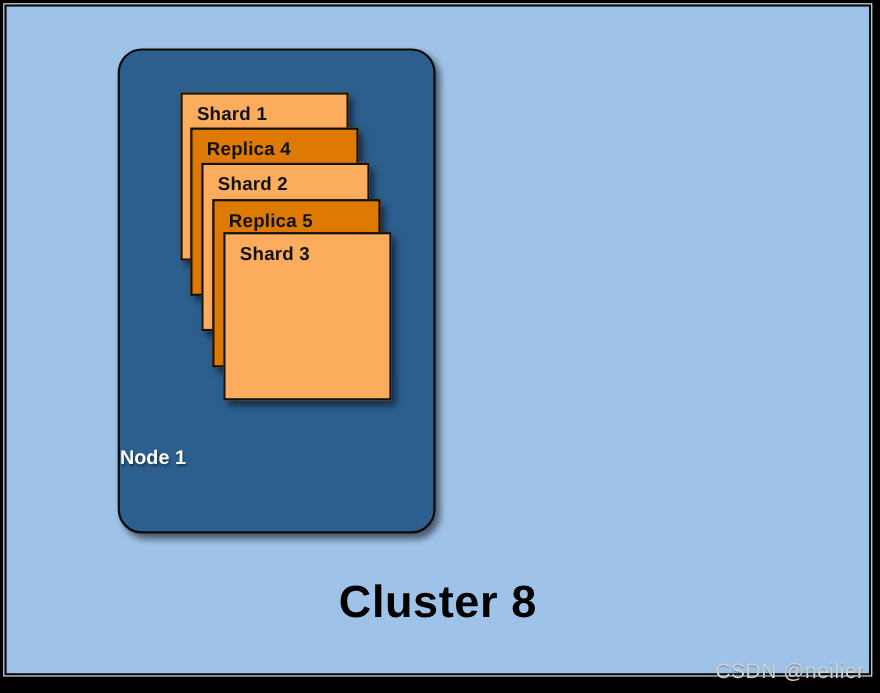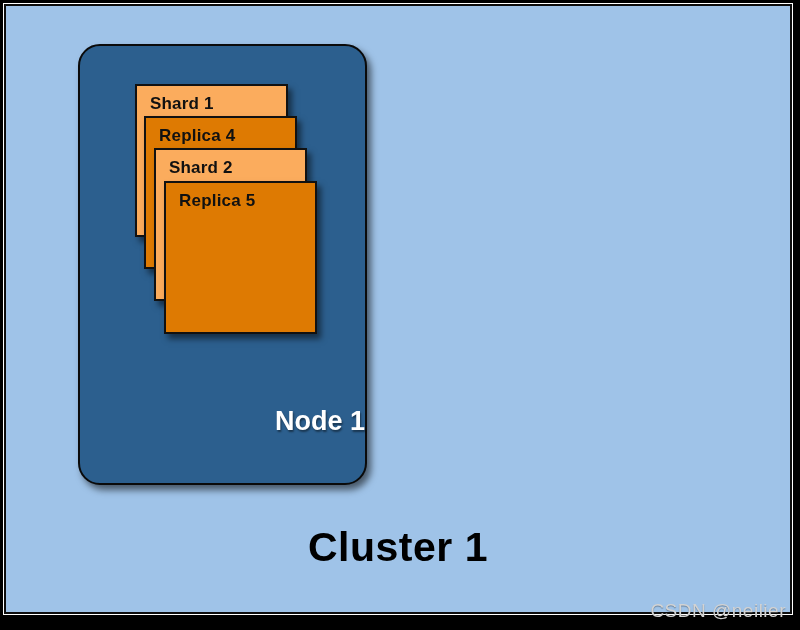--- a/index.html
+++ b/index.html
@@ -25,20 +25,21 @@
     background: var(--slide-background, #9fc3e8);
     border: 2px solid #0d0d0d;
   }
   .node {
     position: absolute;
     background: var(--node-fill, #2c5f8e);
     border: 2px solid var(--node-border, #0a0a0a);
     border-radius: 22px;
     box-shadow: 4px 5px 7px rgba(0,0,0,0.55);
     box-sizing: border-box;
+    margin-left: 29px;
   }
   .node-1 { left: 72px; top: 38px; width: 289px; height: 441px; }
   .node-2 { left: 416px; top: 39px; width: 285px; height: 440px; }
   .card {
     position: absolute;
     width: 153px;
     height: 153px;
     border: 2px solid var(--card-border, #111);
     box-sizing: border-box;
     box-shadow: 4px 5px 6px rgba(0,0,0,0.5);
@@ -59,23 +60,23 @@
   
   .node-2 .c0 { left: 40px; top: 36px; }
   .node-2 .c1 { left: 50px; top: 68px; }
   .node-2 .c2 { left: 60px; top: 100px; }
   .node-2 .c3 { left: 70px; top: 133px; }
   .node-2 .c4 { left: 80px; top: 164px; }
   .node-label {
     position: absolute;
     left: 0; right: 0;
     top: 360px;
-    text-align: right;
+    text-align: left;
     color: var(--node-label-color, #fff);
-    font-size: 27px;
+    font-size: 18px;
     font-weight: bold;
     text-shadow: 1px 2px 2px rgba(0,0,0,0.45);
   }
   .cluster-label {
     position: absolute;
     left: 0; right: 0;
     top: 518px;
     text-align: center;
     color: var(--cluster-label-color, #000);
     font-size: 41px;
@@ -97,21 +98,22 @@
 <body>
 
 <div class="pinstripe">
   <div class="slide">
 
     <div class="node node-1">
       <div class="card shard c0">Shard 1</div>
       <div class="card replica c1">Replica 4</div>
       <div class="card shard c2">Shard 2</div>
       <div class="card replica c3">Replica 5</div>
+      <div class="card shard c4">Shard 3</div>
       <div class="node-label">Node 1</div>
     </div>
 
 
-    <div class="cluster-label">Cluster 1</div>
+    <div class="cluster-label">Cluster 8</div>
   </div>
 </div>
 
 <div class="watermark">CSDN @neilier</div>
 
 </body></html>

